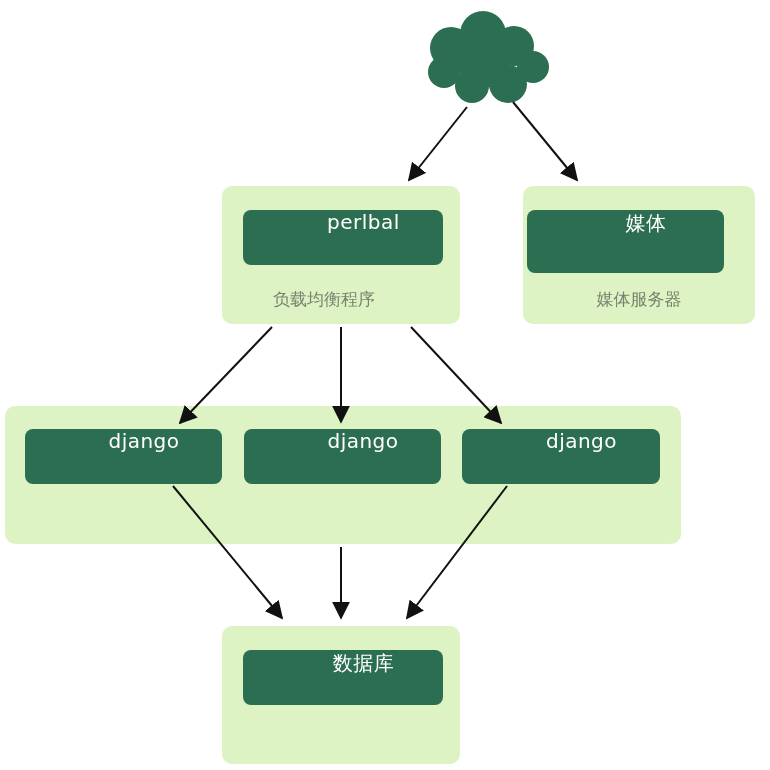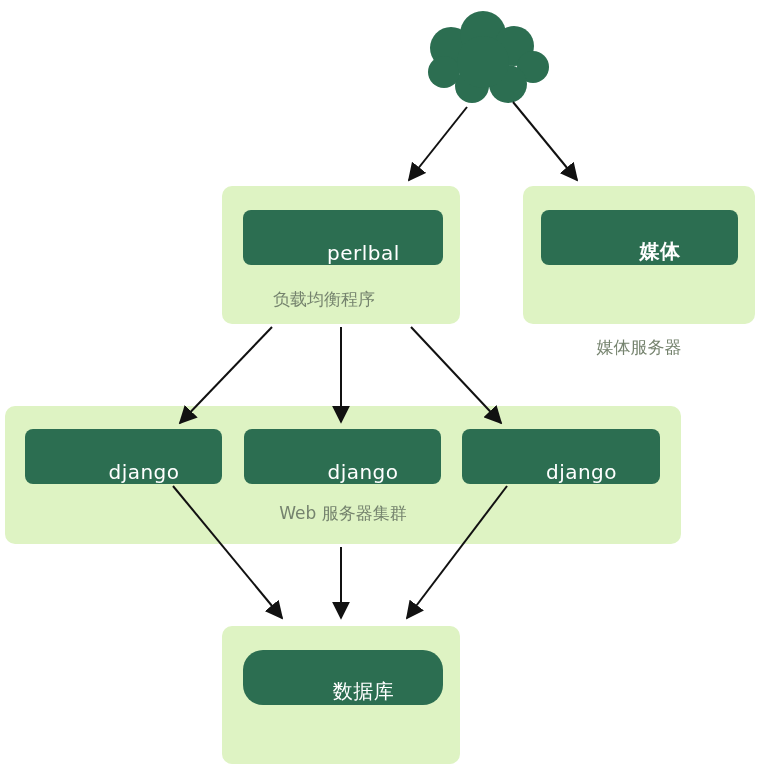--- a/index.html
+++ b/index.html
@@ -25,21 +25,21 @@
   .group {
     position: absolute;
     background: var(--light-green);
     border-radius: 10px;
   }
   .node {
     position: absolute;
     background: var(--dark-green);
     border-radius: 8px;
     display: flex;
-    align-items: flex-end;
+    align-items: flex-start;
     justify-content: center;
     color: var(--box-text);
     font-size: 20px;
     letter-spacing: 0.5px;
     padding-left: 41px;
   }
   .caption {
     position: absolute;
     text-align: center;
     color: var(--caption-text);
@@ -54,29 +54,29 @@
   svg.overlay line { stroke: var(--arrow); stroke-width: 2; }
 
   
   .group-loadbalancer { left:222px; top:186px; width:238px; height:138px; }
   .group-media        { left:523px; top:186px; width:232px; height:138px; }
   .group-webcluster   { left:5px;   top:406px; width:676px; height:138px; }
   .group-database     { left:222px; top:626px; width:238px; height:138px; }
 
   
   .node-perlbal  { left:243px; top:210px; width:200px; height:55px; }
-  .node-media    { left:541px; top:210px; width:197px; height:55px;font-weight:bold; }
+  .node-media    { left:527px; top:210px; width:197px; height:63px; }
   .node-django-1 { left:25px;  top:429px; width:197px; height:55px; }
   .node-django-2 { left:244px; top:429px; width:197px; height:55px; }
   .node-django-3 { left:462px; top:429px; width:198px; height:55px; }
-  .node-database { left:243px; top:650px; width:200px; height:55px;border-radius:20px; }
+  .node-database { left:243px; top:650px; width:200px; height:55px; }
 
   
   .caption-loadbalancer { left:222px; top:288px; width:204px; }
-  .caption-media        { left:523px; top:288px; width:232px;margin-top:48px; }
+  .caption-media        { left:523px; top:288px; width:232px; }
   .caption-webcluster   { left:5px;   top:502px; width:676px; }
   .caption-database     { left:222px; top:728px; width:238px; }
 </style>
 </head>
 <body>
 
 <div class="canvas">
 
   <div class="group group-loadbalancer"></div>
   <div class="node node-perlbal">
@@ -93,21 +93,20 @@
   <div class="group group-webcluster"></div>
   <div class="node node-django-1">
     <span>django</span>
   </div>
   <div class="node node-django-2">
     <span>django</span>
   </div>
   <div class="node node-django-3">
     <span>django</span>
   </div>
-  <div class="caption caption-webcluster">Web 服务器集群</div>
 
   <div class="group group-database"></div>
   <div class="node node-database">
     <span>数据库</span>
   </div>
 
   <svg class="overlay" viewBox="0 0 770 770">
     <defs>
       <marker id="arrowhead" viewBox="0 0 10 10" refX="9" refY="5" markerWidth="9" markerHeight="9" orient="auto-start-reverse">
         <path d="M0,0 L10,5 L0,10 z" style="fill:var(--arrow)"></path>

